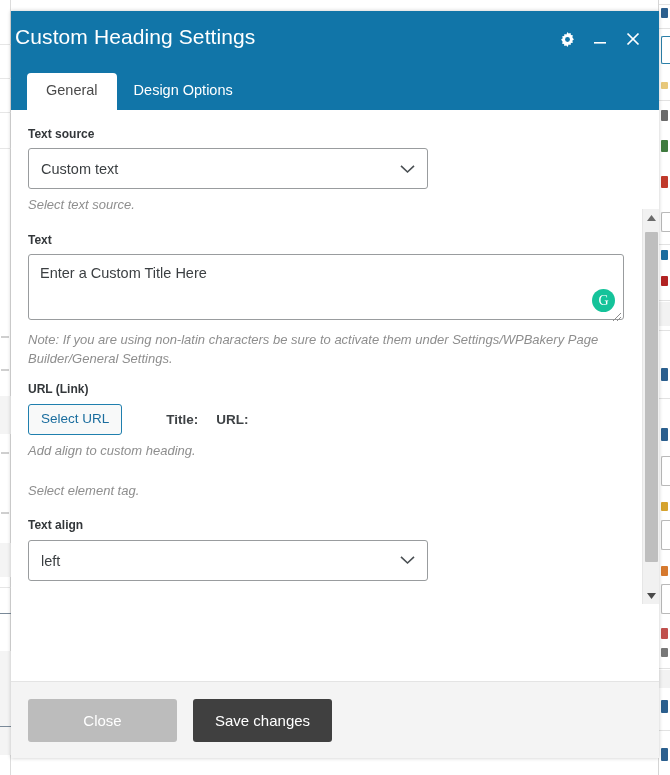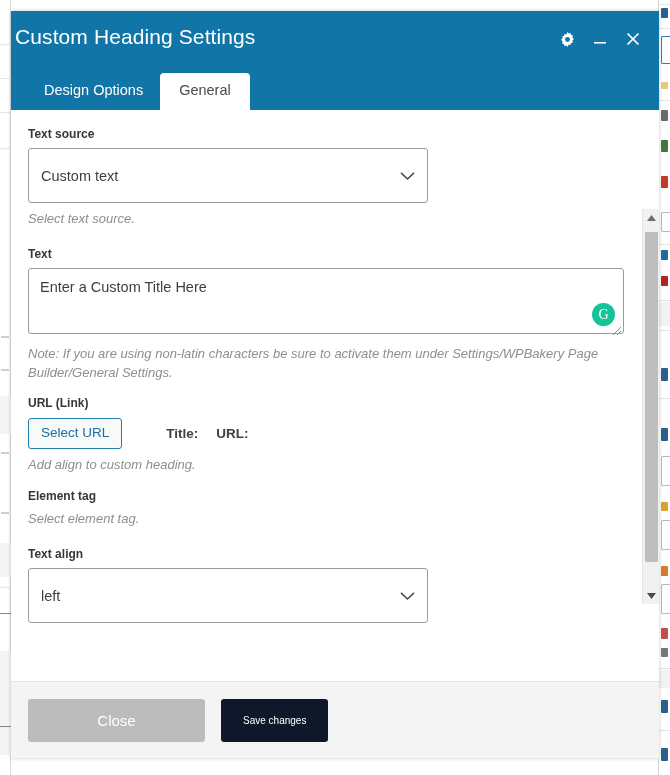--- a/index.html
+++ b/index.html
@@ -184,21 +184,21 @@
     margin: 7px 0 0 0;
     line-height: 1.42;
   }
   .gap { height: 18px; }
   .gap-sm { height: 14px; }
 
   select.ctrl {
     -webkit-appearance: none;
     appearance: none;
     width: 400px;
-    height: 55px;
+    height: 41px;
     padding: 12px 12px;
     font-size: 14.5px;
     color: #3b3f42;
     font-family: "Liberation Sans", sans-serif;
     background: #ffffff;
     border: 1px solid #999c9e;
     border-radius: 3px;
     box-sizing: border-box;
     outline: none;
   }
@@ -290,38 +290,38 @@
     height: 77px;
     background: #f4f4f4;
     border-top: 1px solid #e4e4e4;
     display: flex;
     align-items: center;
     padding-left: 17px;
     gap: 16px;
     box-sizing: border-box;
   }
   .btn-close {
-    width: 177px;
+    width: 149px;
     height: 43px;
     background: #bcbcbc;
     color: #ffffff;
     border: none;
     border-radius: 3px;
     font-size: 15px;
     cursor: pointer;
     font-family: "Liberation Sans", sans-serif;
   }
   .btn-save {
     height: 43px;
     padding: 0 22px;
-    background: #0f172a;
+    background: #404040;
     color: #ffffff;
     border: none;
     border-radius: 3px;
-    font-size: 10px;
+    font-size: 15px;
     cursor: pointer;
     font-family: "Liberation Sans", sans-serif;
     text-align: center;
   }
 
   
   .modal-scrollbar {
     position: absolute;
     right: 0;
     top: 99px;
@@ -429,22 +429,22 @@
       </div>
       <div class="hdr-btn" title="close">
         <svg width="18" height="18" viewBox="0 0 18 18" stroke="currentColor" stroke-width="1.7" fill="none">
           <line x1="3.5" y1="3.5" x2="14.5" y2="14.5"></line>
           <line x1="14.5" y1="3.5" x2="3.5" y2="14.5"></line>
         </svg>
       </div>
     </div>
 
     <div class="tabs">
+      <div class="tab active">General</div>
       <div class="tab">Design Options</div>
-      <div class="tab active">General</div>
     </div>
   </div>
 
   <div class="modal-body">
     <div class="body-inner">
 
       <div class="field">
         <div class="field-label">Text source</div>
         <div class="select-wrap">
           <select class="ctrl">
@@ -484,21 +484,20 @@
             <span>Title:</span>
             <span>URL:</span>
           </div>
         </div>
         <div class="field-desc">Add align to custom heading.</div>
       </div>
 
       <div class="gap-sm"></div>
 
       <div class="field">
-        <div class="field-label">Element tag</div>
         <div class="field-desc">Select element tag.</div>
       </div>
 
       <div class="gap"></div>
 
       <div class="field">
         <div class="field-label">Text align</div>
         <div class="select-wrap">
           <select class="ctrl">
             <option>left</option>

